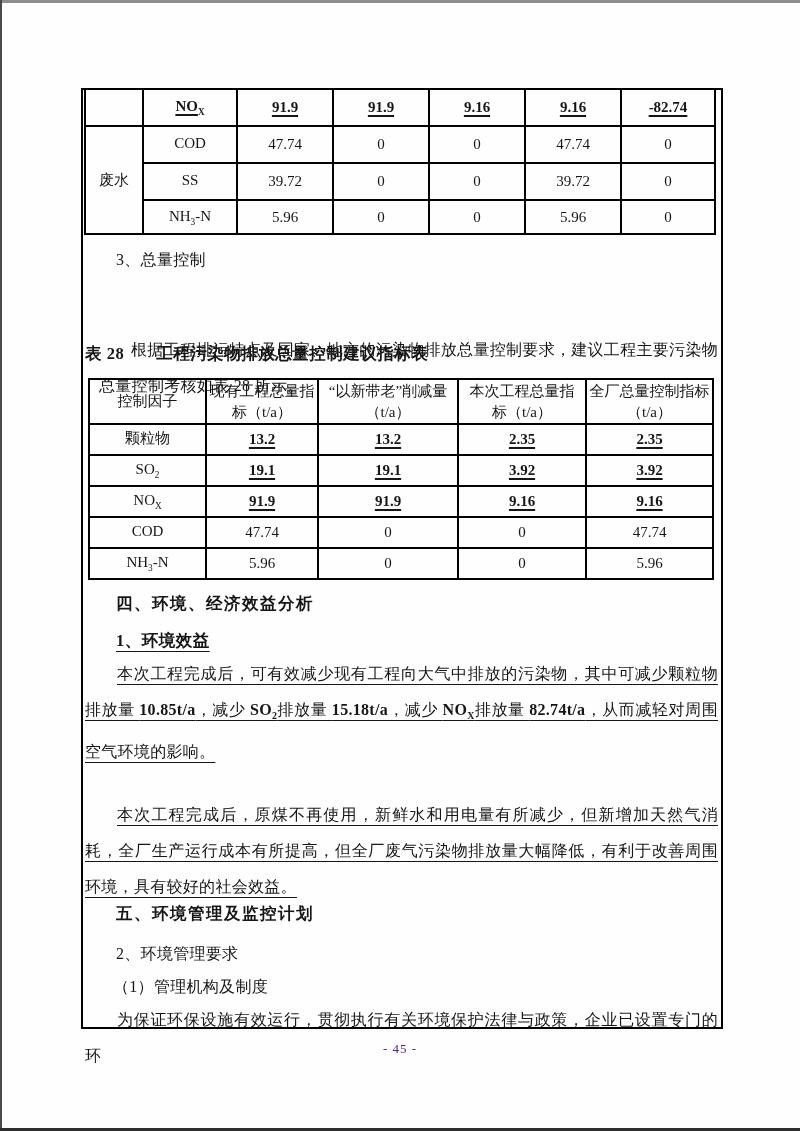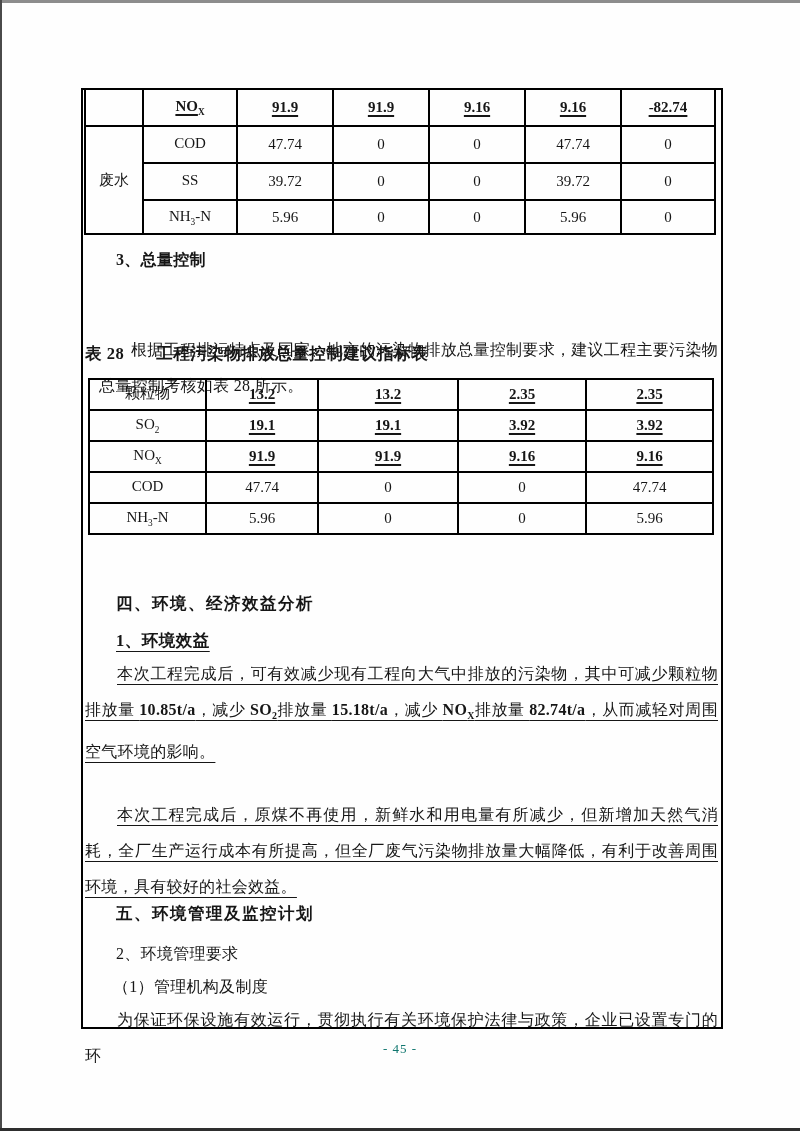--- a/index.html
+++ b/index.html
@@ -36,21 +36,21 @@
   
   .blk { position:absolute; left:2px; right:3px; }
   .body-text { font-size:16px; line-height:36px; text-align:justify; letter-spacing:0.3px; }
   .indent { text-indent:2em; }
   .pad { padding-left:31px; }
   .h-sans { font-family:"Liberation Sans","DejaVu Sans",sans-serif; font-weight:bold; font-size:16.5px; letter-spacing:1.5px; }
   .h-serif-b { font-weight:bold; font-size:16.5px; letter-spacing:0.5px; }
   .u { text-decoration:underline; text-underline-offset:5px; text-decoration-thickness:1px; }
   .caption { text-align:left; padding-right:108px; font-weight:bold; font-size:16.5px; letter-spacing:0.5px; }
   .cap-label { margin-right:32px; }
-  .page-number { position:absolute; left:0; top:1041px; width:800px; text-align:center; font-size:13px; letter-spacing:1px; color:#0f766e; }
+  .page-number { position:absolute; left:0; top:1041px; width:800px; text-align:center; font-size:13px; letter-spacing:1px; color:#4c1d95; }
 </style>
 </head>
 <body>
 
 <div class="page">
   <div class="edge-top"></div>
   <div class="edge-left"></div>
   <div class="edge-bottom"></div>
 
   <div class="frame">
@@ -96,34 +96,56 @@
           <td><span>NH</span><sub>3</sub><span>-N</span></td>
           <td>5.96</td>
           <td>0</td>
           <td>0</td>
           <td>5.96</td>
           <td>0</td>
         </tr>
       </tbody>
     </table>
 
-    <div class="blk body-text pad" style="top:152px;font-weight:bold;">3、总量控制</div>
+    <div class="blk body-text pad" style="top:152px;">3、总量控制</div>
     <div class="blk body-text indent" style="top:242px;margin-left:14px;">根据工程排污特点及国家、地方的污染物排放总量控制要求，建议工程主要污染物总量控制考核如表 28 所示。</div>
 
     <div class="blk caption" style="top:253px;"><span class="cap-label">表 28</span><span>工程污染物排放总量控制建议指标表</span></div>
 
     <table class="tbl t28">
       <colgroup>
         <col style="width:117px">
           <col style="width:112px">
           <col style="width:140px">
         <col style="width:128px">
           <col>
       </colgroup>
       <tbody>
+        <tr class="hdr">
+          <td>
+              <div>控制因子</div>
+              <div></div>
+            </td>
+          <td>
+              <div>现有工程总量指</div>
+              <div>标（t/a）</div>
+            </td>
+          <td>
+              <div>“以新带老”削减量</div>
+              <div>（t/a）</div>
+            </td>
+          <td>
+              <div>本次工程总量指</div>
+              <div>标（t/a）</div>
+            </td>
+          <td>
+              <div>全厂总量控制指标</div>
+              <div>（t/a）</div>
+            </td>
+        </tr>
         <tr>
           <td><span>颗粒物</span><sub></sub><span></span></td>
           <td class="em">13.2</td>
           <td class="em">13.2</td>
           <td class="em">2.35</td>
           <td class="em">2.35</td>
         </tr>
         <tr>
           <td><span>SO</span><sub>2</sub><span></span></td>
           <td class="em">19.1</td>

